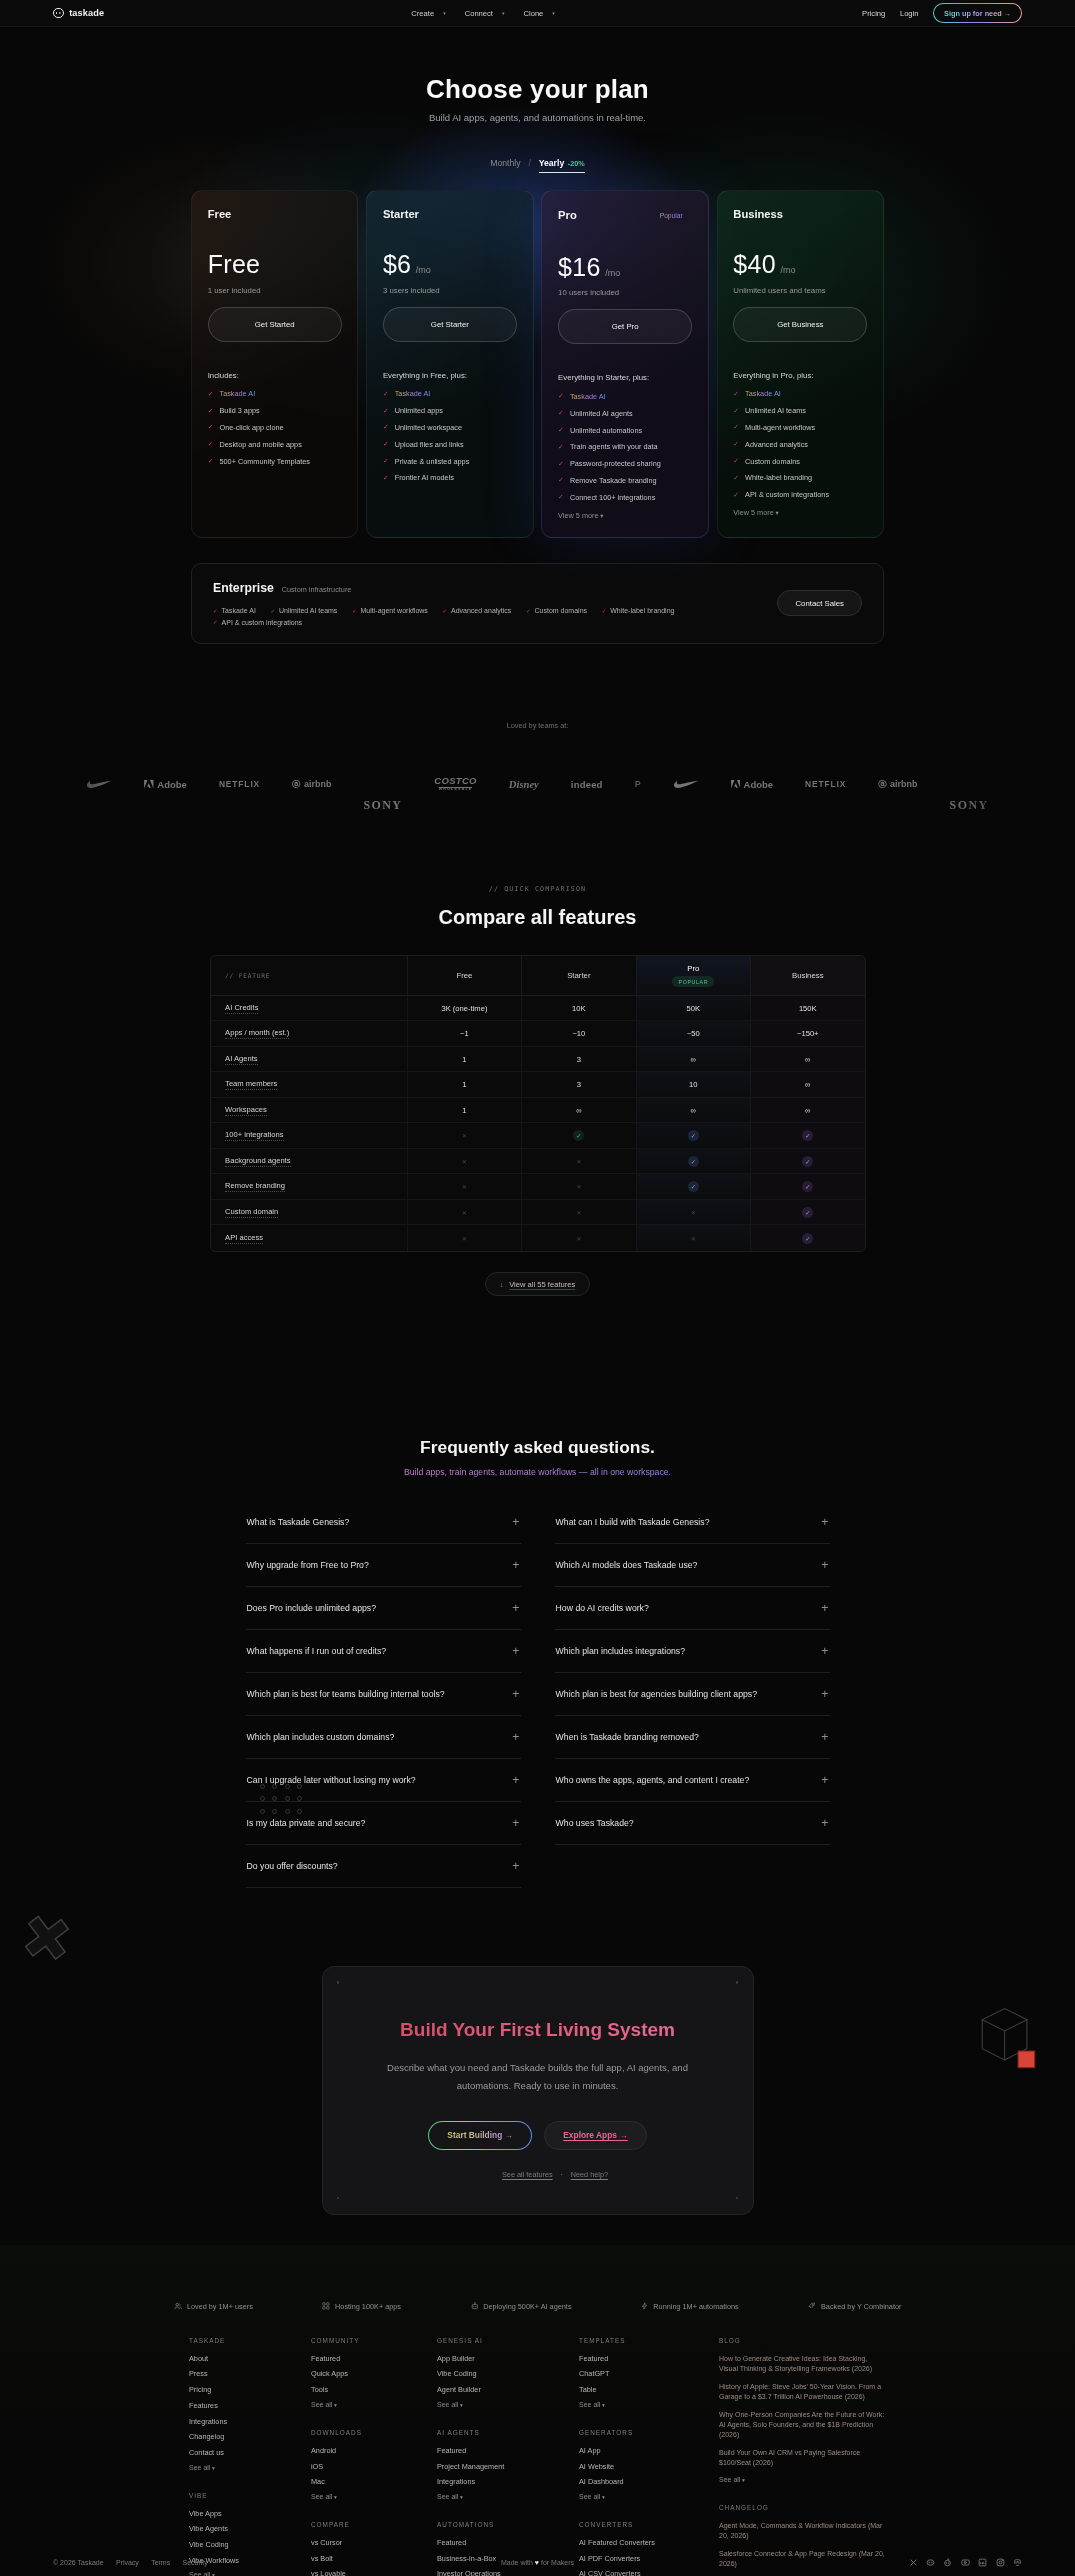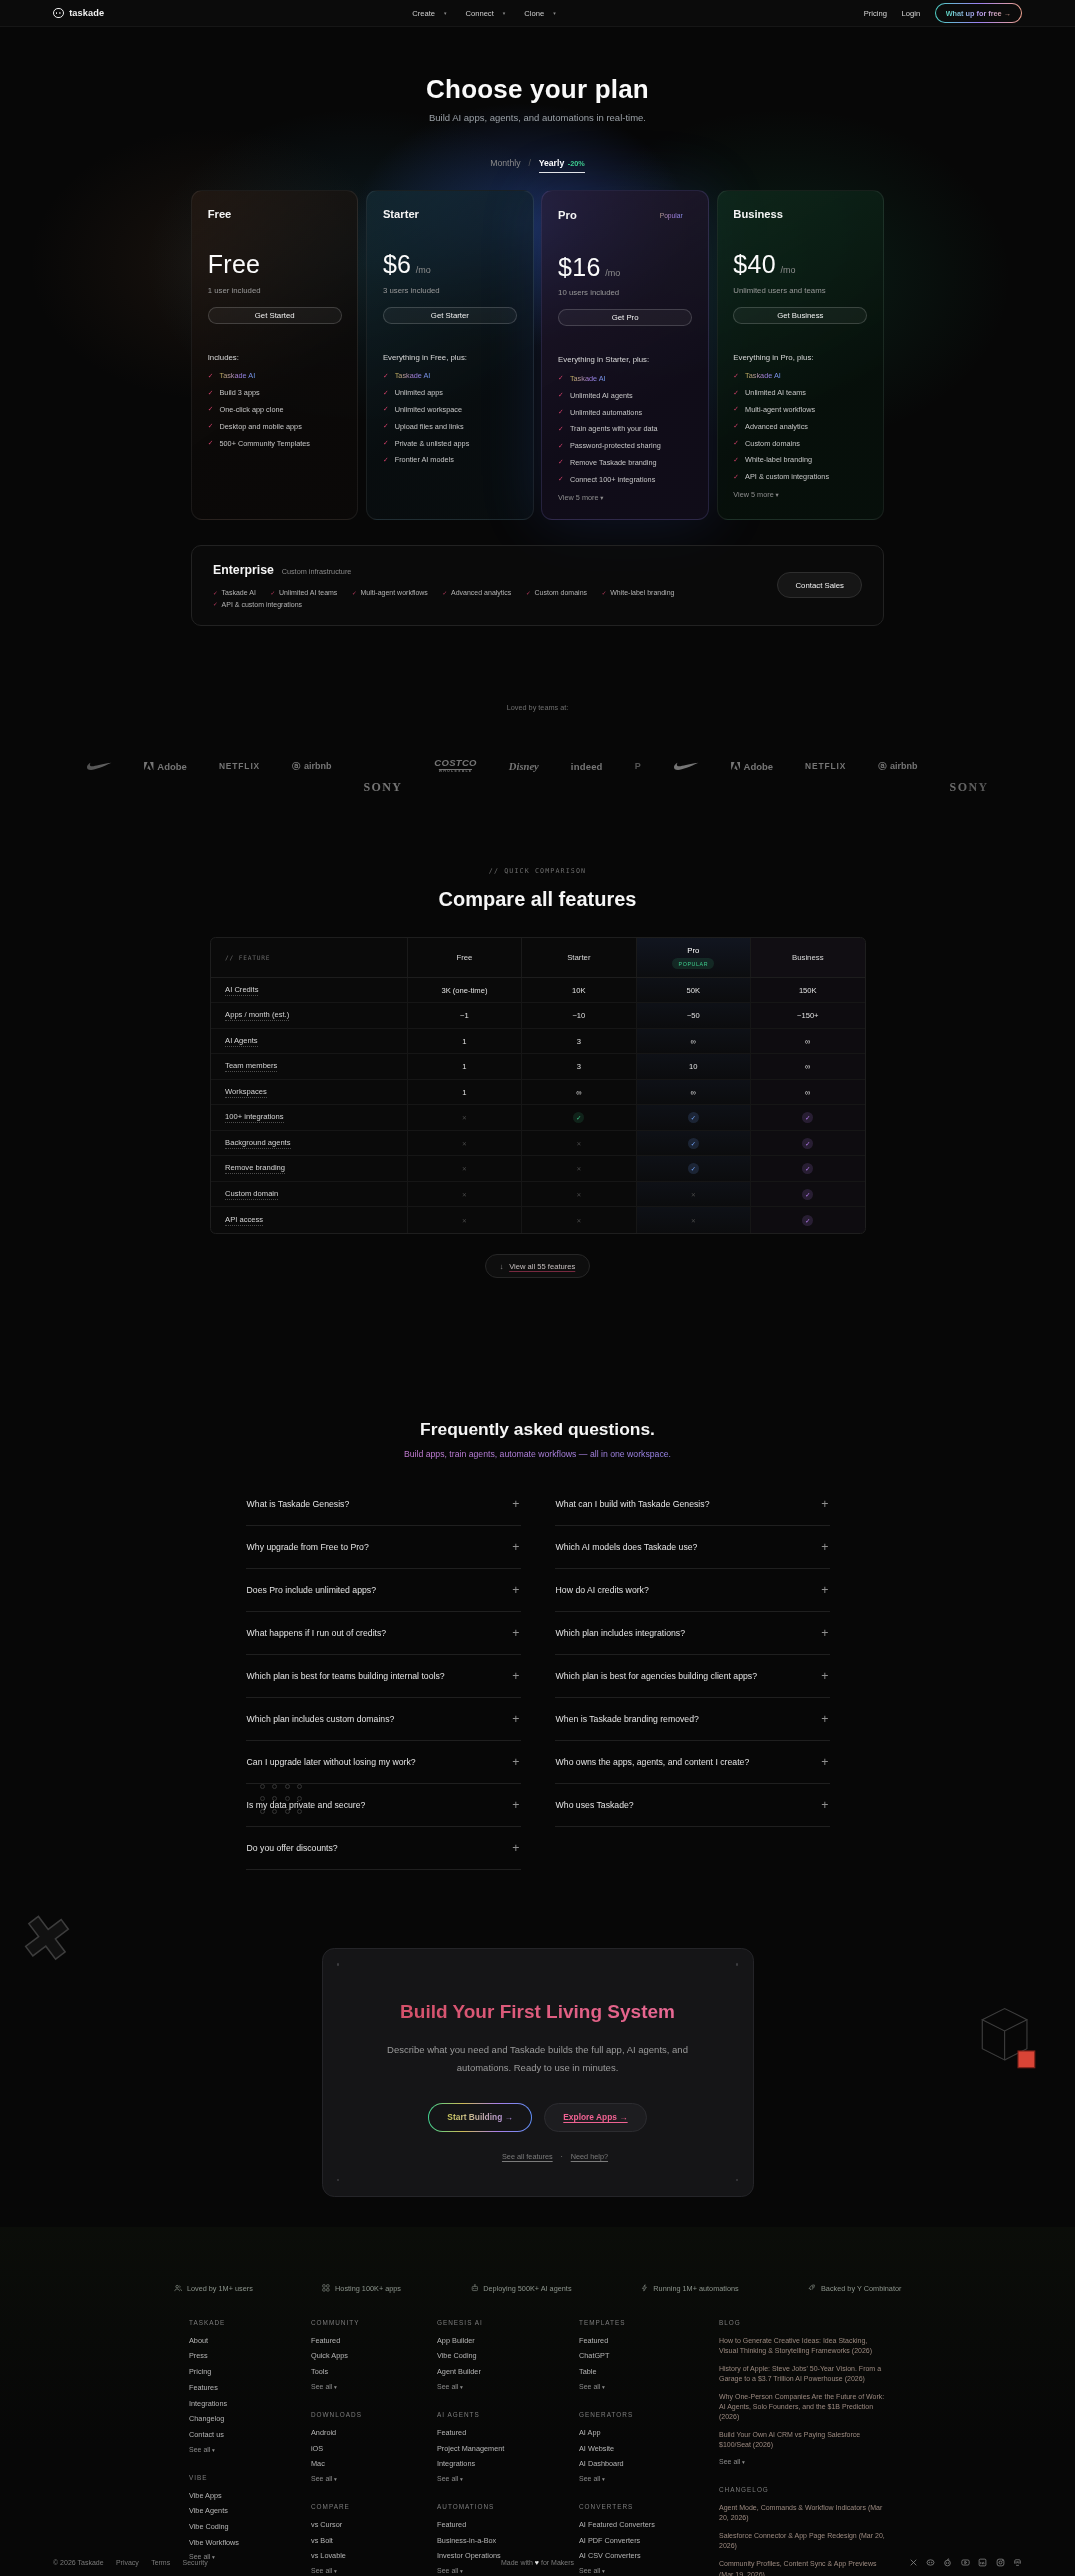--- a/index.html
+++ b/index.html
@@ -58,21 +58,21 @@
   .card-top { display:flex; align-items:center; justify-content:space-between; }
   .card-name { font-size:11.2px; font-weight:700; color:#f5f5f5; }
   .pop-badge { font-size:6.7px; padding:2.8px 8.4px; border-radius:559px; border:0.6px solid transparent;
     background:linear-gradient(#17131f,#17131f) padding-box,
                linear-gradient(90deg,#4dd0c4,#b59df5,#f78fb0) border-box; }
   .pop-badge:empty { display:none; }
   .price-row { margin-top:32px; display:flex; align-items:flex-end; gap:4.5px; }
   .price { font-size:25px; font-weight:300; color:#fbfbfb; line-height:1; letter-spacing:0.3px; }
   .period { font-size:9px; color:#8d8d8d; padding-bottom:2.2px; }
   .seats { margin-top:8.4px; font-size:7.8px; color:#989898; }
-  .plan-cta { margin-top:12.3px; width:100%; height:17px; border-radius:559px; background:rgba(255,255,255,.045);
+  .plan-cta { margin-top:12.3px; width:100%; height:35px; border-radius:559px; background:rgba(255,255,255,.045);
     border:0.6px solid rgba(255,255,255,.17); color:#efefef; font-size:7.8px; }
   .includes { margin-top:29px; font-size:7.8px; color:#d8d8d8; }
   .feat-list { margin-top:9.5px; display:flex; flex-direction:column; gap:7.8px; }
   .feat { display:flex; align-items:center; gap:6.2px; font-size:7.3px; color:#c6c6c6; }
   .tick-pink { color:#e0436f; font-size:6.7px; }
   .grad { background:linear-gradient(90deg,#cdbb56 0%,#a97fe8 55%,#6fa0f5 100%);
           -webkit-background-clip:text; background-clip:text; color:transparent; }
   .view-more { margin-top:9px; font-size:7.3px; color:#8d8d8d; cursor:pointer; }
   .view-more:empty { display:none; }
   .view-more:not(:empty)::after { content:" ▾"; font-size:6.2px; }
@@ -221,21 +221,21 @@
       </span>
 
       <span class="nav-item">
         <span>Clone</span>
         <span class="caret">▾</span>
       </span>
     </nav>
   <div class="nav-right">
     <span class="nav-link">Pricing</span>
     <span class="nav-link">Login</span>
-    <button class="signup-btn"><span>What up for free →</span></button>
+    <button class="signup-btn"><span>Sign up for need →</span></button>
   </div>
 </header>
 
 <section class="hero">
   <div class="hero-bg"></div>
   <div class="hero-inner">
     <h1 class="hero-title">Choose your plan</h1>
     <p class="hero-sub">Build AI apps, agents, and automations in real-time.</p>
 
     <div class="billing">

